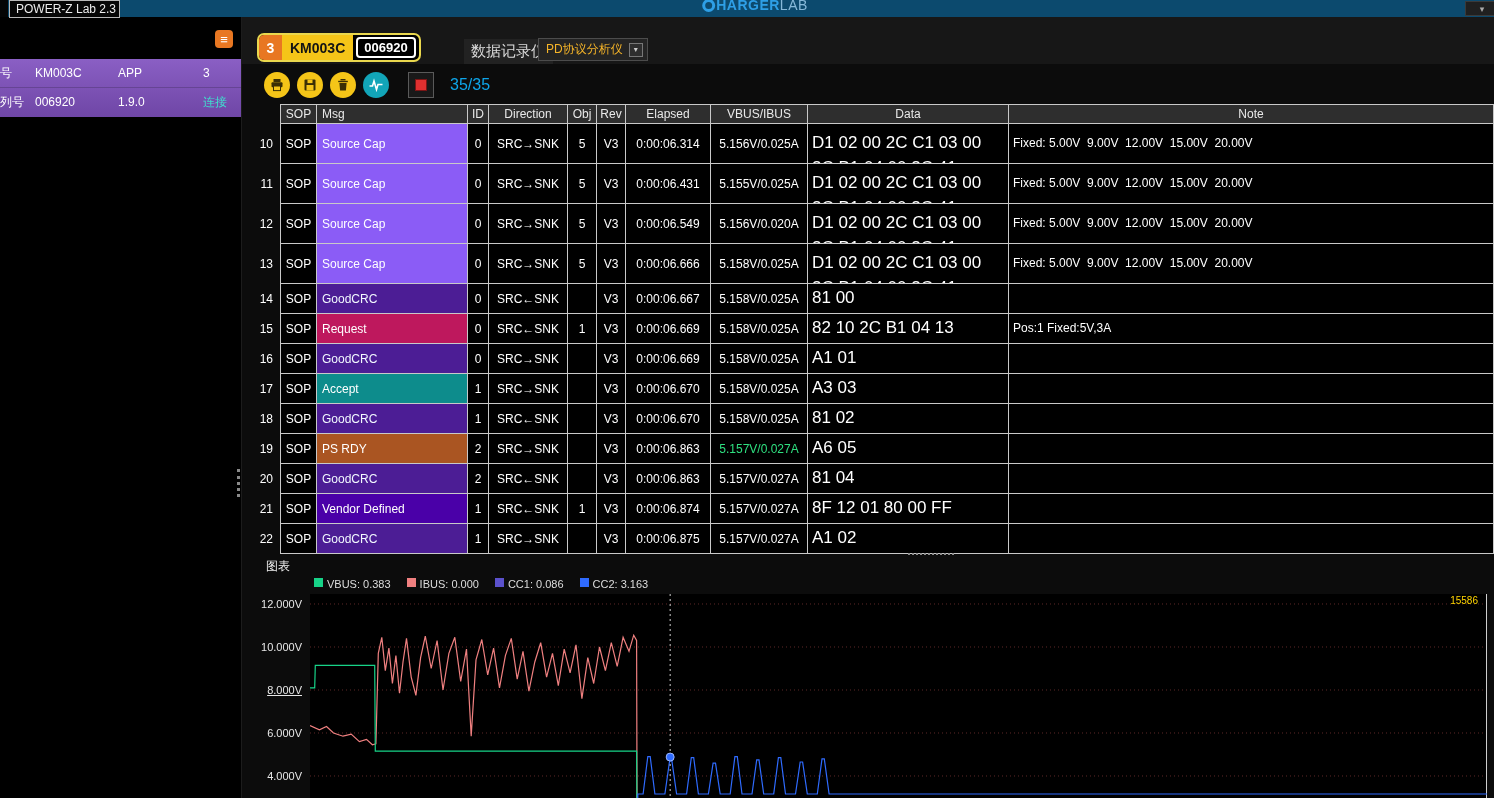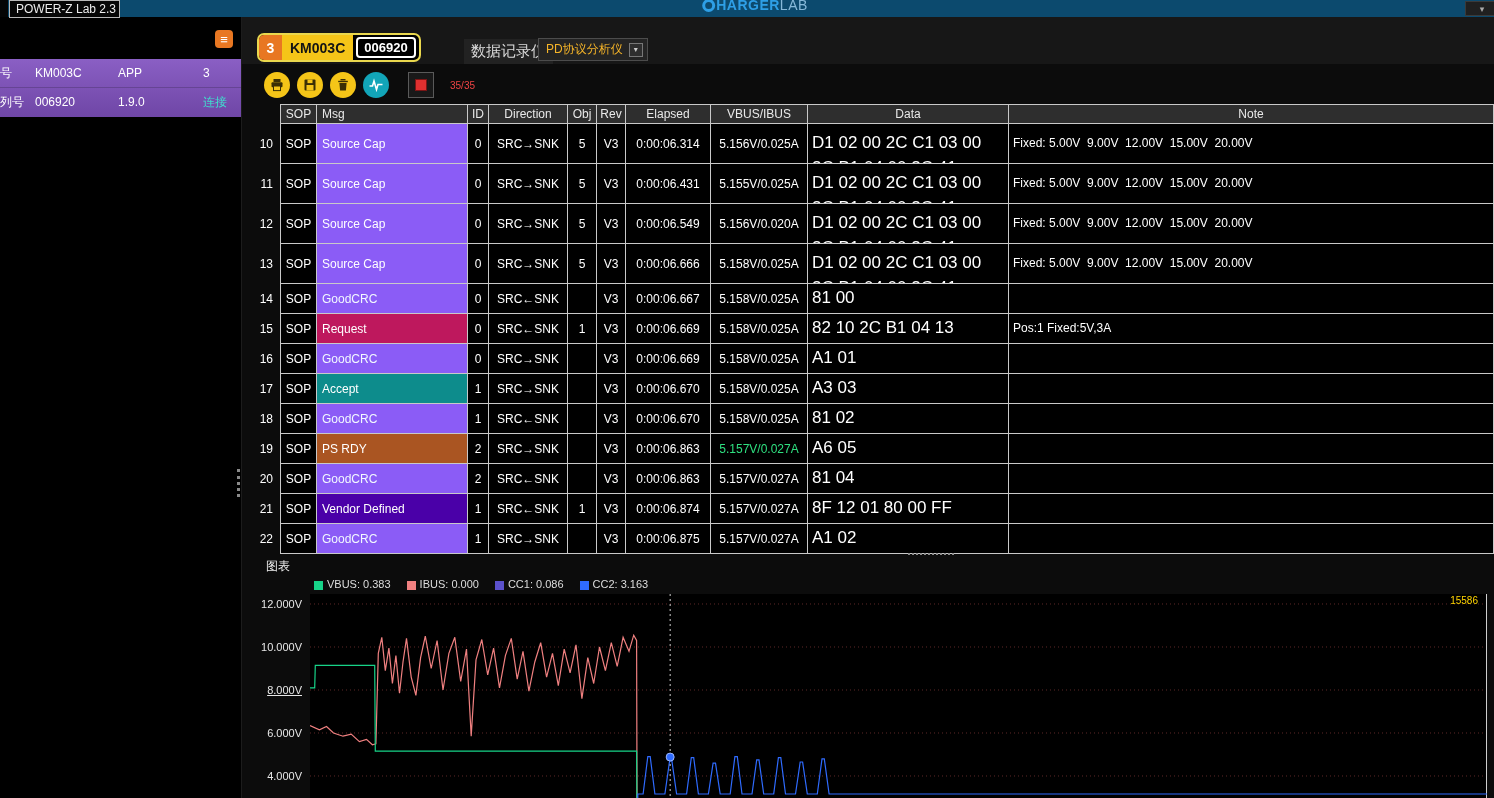--- a/index.html
+++ b/index.html
@@ -59,52 +59,52 @@
   .analyzer-caret{margin-left:6px;width:14px;height:14px;border:1px solid #777;background:#2e2e2e;
     color:#ccc;font-size:8px;display:flex;align-items:center;justify-content:center}
 
   .toolbar{position:absolute;left:22px;top:55px;display:flex;align-items:center}
   .icon-btn{width:26px;height:26px;border-radius:50%;background:#f5c518;display:flex;
     align-items:center;justify-content:center;margin-right:7px}
   .icon-btn.teal{background:#12a5b8}
   .stop-btn{width:26px;height:26px;margin-left:12px;background:#191919;border:1px solid #5a5a5a;
     display:flex;align-items:center;justify-content:center}
   .stop-sq{width:12px;height:12px;background:#e03030;border:1px solid #7a1515}
-  .counter{margin-left:16px;font-size:10px;color:#ef4444}
+  .counter{margin-left:16px;font-size:16px;color:#0ea5e9}
 
   
   .pd-table{position:absolute;left:12px;top:87px;width:1240px}
   .trow{display:grid;grid-template-columns:26px 37px 151px 21px 79px 29px 29px 85px 97px 201px 485px}
   .cell{border-right:1px solid #c9c9c9;border-bottom:1px solid #c9c9c9;font-size:12px;
     display:flex;align-items:center;justify-content:center;overflow:hidden;background:#000;color:#fff}
   .cell.num{border:none;background:transparent;justify-content:flex-end;padding-right:7px}
   .cell.sop{border-left:1px solid #c9c9c9}
   .head .cell{background:#2e2e2e;border-top:1px solid #c9c9c9;height:20px;color:#e9e9e9}
   .head .cell.num{background:transparent;border:none}
   .trow.tall .cell{height:40px}
   .trow.norm .cell{height:30px}
   .cell.msg{justify-content:flex-start;padding-left:5px}
   .cell.dt,.cell.nt{justify-content:flex-start;padding:0 4px;white-space:pre-wrap;
     text-align:left;line-height:1.45}
   .cell.dt{font-size:17px}
   .m-sourcecap{background:#8b5cf6}
-  .m-goodcrc{background:#8b5cf6;color:#f2f9ff}
+  .m-goodcrc{background:#4c1d95;color:#f2f9ff}
   .m-request{background:#be185d}
   .m-accept{background:#0d8c8c}
   .m-psrdy{background:#aa5522}
   .m-vendor{background:#4a00a8}
   .vgreen{color:#2fe080}
 
   .h-splitter{position:absolute;left:666px;top:536px;width:46px;height:0;border-top:2px dotted #8f8f8f}
 
   
   .chart-title{position:absolute;left:24px;top:541px;font-size:12px;color:#eee}
   .legend{position:absolute;left:72px;top:561px;display:flex;gap:16px;font-size:11px;
     color:#ddd;align-items:center}
-  .lg-item{display:flex;align-items:flex-end}
+  .lg-item{display:flex;align-items:flex-start}
   .sw{width:9px;height:9px;margin-right:4px;display:inline-block}
   .ylabels{position:absolute;left:0;top:577px;width:64px;height:204px}
   .ylabels span{position:absolute;right:4px;font-size:11px;color:#e8e8e8;white-space:nowrap}
   .chart-wrap{position:absolute;left:68px;top:577px;width:1177px;height:204px;background:#000;overflow:hidden}
   .chart-wrap svg{position:absolute;left:0;top:0}
   .sample-count{position:absolute;right:9px;top:1px;font-size:10px;color:#ffd400;z-index:3}
 </style>
 </head>
 <body>
 

